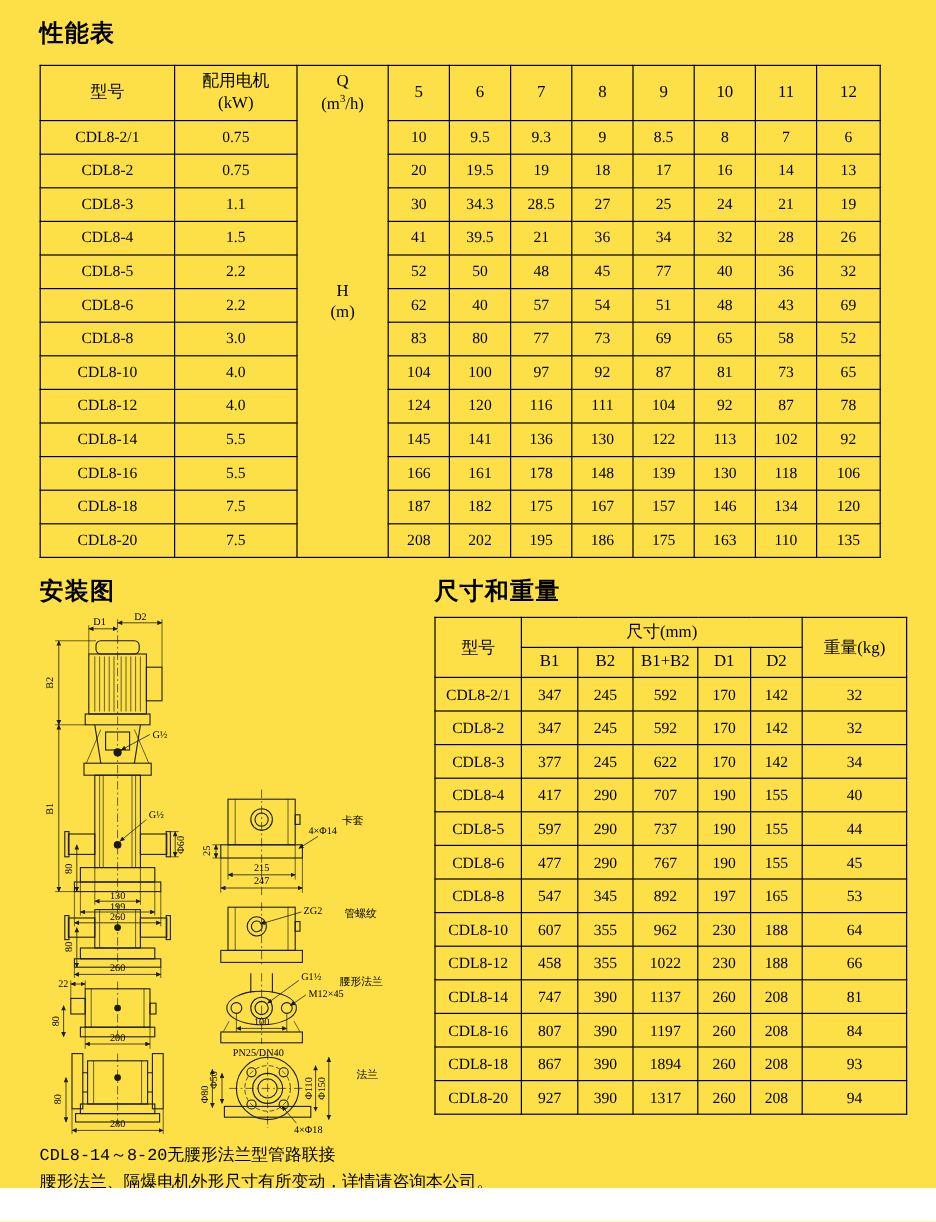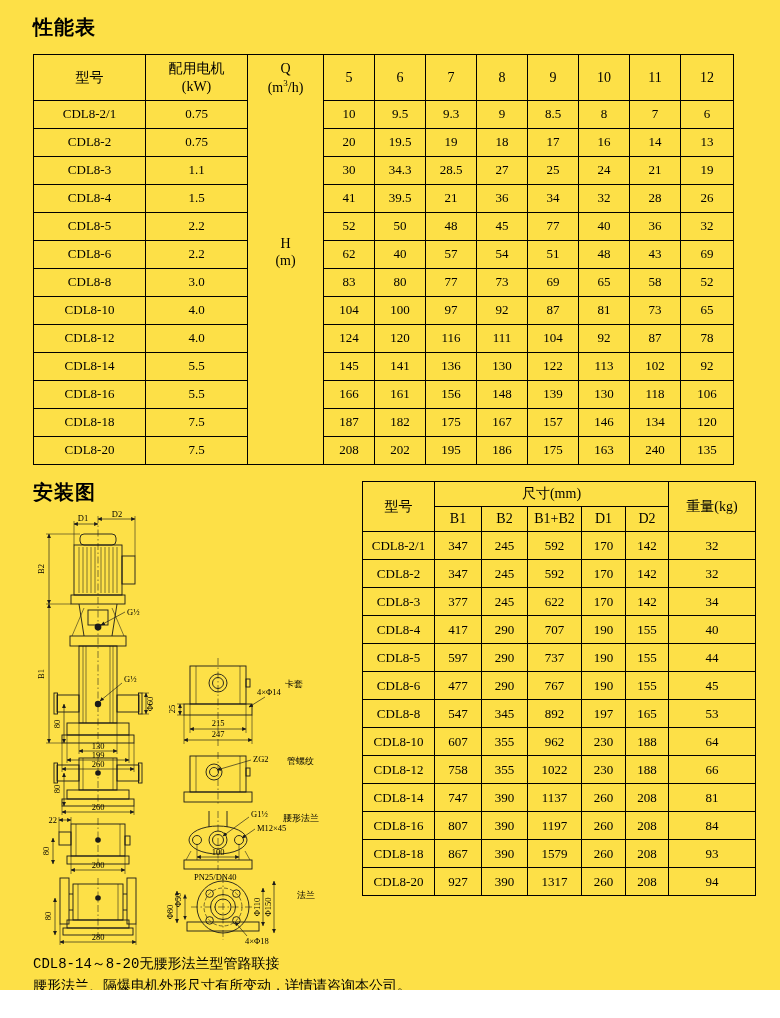--- a/index.html
+++ b/index.html
@@ -232,21 +232,21 @@
           <td>122</td>
           <td>113</td>
           <td>102</td>
           <td>92</td>
         </tr>
         <tr>
           <td>CDL8-16</td>
           <td>5.5</td>
           <td>166</td>
           <td>161</td>
-          <td>156</td>
+          <td>178</td>
           <td>148</td>
           <td>139</td>
           <td>130</td>
           <td>118</td>
           <td>106</td>
         </tr>
         <tr>
           <td>CDL8-18</td>
           <td>7.5</td>
           <td>187</td>
@@ -260,21 +260,21 @@
         </tr>
         <tr>
           <td>CDL8-20</td>
           <td>7.5</td>
           <td>208</td>
           <td>202</td>
           <td>195</td>
           <td>186</td>
           <td>175</td>
           <td>163</td>
-          <td>240</td>
+          <td>110</td>
           <td>135</td>
         </tr>
       </tbody>
     </table>
 
   <div class="two-col">
     <div class="col-left">
       <h2 class="sec-title">安装图</h2>
 
       <svg class="diagram" width="322" height="442" viewBox="0 0 322 442">
@@ -514,20 +514,21 @@
           <line class="dim" x1="241" y1="373" x2="241" y2="425"></line>
           <text transform="rotate(-90 238 399)" x="238" y="399" text-anchor="middle">Φ150</text>
           <line class="ld" x1="214" y1="428" x2="202" y2="414"></line>
           <text x="212" y="436">4×Φ18</text>
           <text class="cn" x="264" y="390">法兰</text>
         </g>
       </svg>
     </div>
 
     <div class="col-right">
+      <h2 class="sec-title">尺寸和重量</h2>
       <table class="dims" id="dimsTable">
         <colgroup>
           <col style="width:72px">
             <col style="width:47px">
             <col style="width:46px">
           <col style="width:54px">
             <col style="width:44px">
             <col style="width:43px">
             <col style="width:87px">
         </colgroup>
@@ -611,21 +612,21 @@
               <td>CDL8-10</td>
               <td>607</td>
               <td>355</td>
               <td>962</td>
               <td>230</td>
               <td>188</td>
               <td>64</td>
             </tr>
             <tr>
               <td>CDL8-12</td>
-              <td>758</td>
+              <td>458</td>
               <td>355</td>
               <td>1022</td>
               <td>230</td>
               <td>188</td>
               <td>66</td>
             </tr>
             <tr>
               <td>CDL8-14</td>
               <td>747</td>
               <td>390</td>
@@ -640,21 +641,21 @@
               <td>390</td>
               <td>1197</td>
               <td>260</td>
               <td>208</td>
               <td>84</td>
             </tr>
             <tr>
               <td>CDL8-18</td>
               <td>867</td>
               <td>390</td>
-              <td>1579</td>
+              <td>1894</td>
               <td>260</td>
               <td>208</td>
               <td>93</td>
             </tr>
             <tr>
               <td>CDL8-20</td>
               <td>927</td>
               <td>390</td>
               <td>1317</td>
               <td>260</td>

